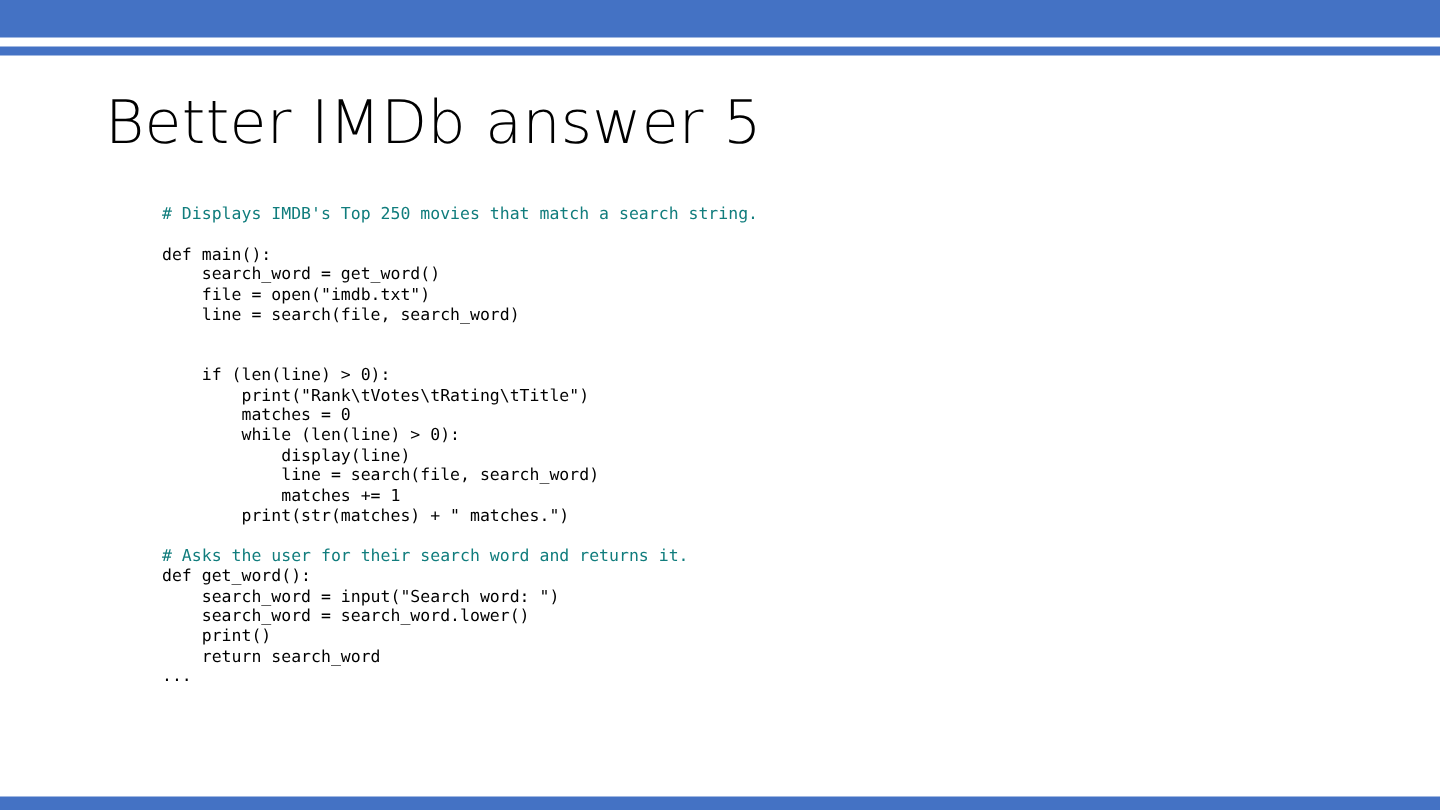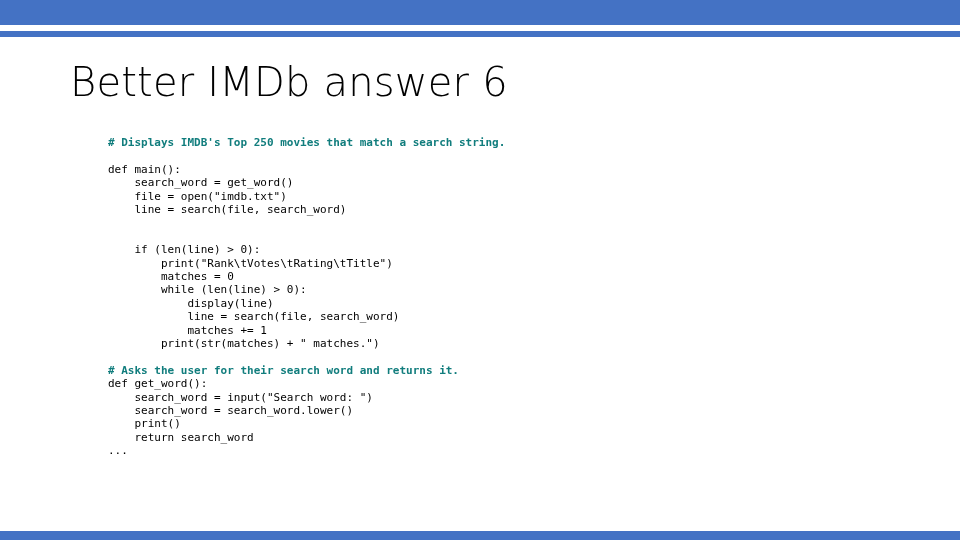--- a/index.html
+++ b/index.html
@@ -77,33 +77,33 @@
     color: #000000;
     white-space: pre;
     letter-spacing: 0px;
   }
   .code-line {
     white-space: pre;
     min-height: 13.4px;
   }
   .code-line.comment {
     color: #117d7d;
-    font-weight: bold;
+    font-weight: normal;
   }
   .code-line.blank {
     height: 13.4px;
   }
 </style>
 </head>
 <body>
 
 <div class="slide">
 
   <div class="top-band"></div>
   <div class="top-rule"></div>
 
-  <div class="slide-title">Better IMDb answer 6</div>
+  <div class="slide-title">Better IMDb answer 5</div>
 
   <div class="code-block"><div class="code-line comment"># Displays IMDB's Top 250 movies that match a search string.</div><div class="code-line blank">&nbsp;</div><div class="code-line code">def main():</div><div class="code-line code">    search_word = get_word()</div><div class="code-line code">    file = open("imdb.txt")</div><div class="code-line code">    line = search(file, search_word)</div><div class="code-line blank">&nbsp;</div><div class="code-line blank">&nbsp;</div><div class="code-line code">    if (len(line) &gt; 0):</div><div class="code-line code">        print("Rank\tVotes\tRating\tTitle")</div><div class="code-line code">        matches = 0</div><div class="code-line code">        while (len(line) &gt; 0):</div><div class="code-line code">            display(line)</div><div class="code-line code">            line = search(file, search_word)</div><div class="code-line code">            matches += 1</div><div class="code-line code">        print(str(matches) + " matches.")</div><div class="code-line blank">&nbsp;</div><div class="code-line comment"># Asks the user for their search word and returns it.</div><div class="code-line code">def get_word():</div><div class="code-line code">    search_word = input("Search word: ")</div><div class="code-line code">    search_word = search_word.lower()</div><div class="code-line code">    print()</div><div class="code-line code">    return search_word</div><div class="code-line code">...</div></div>
 
   <div class="bottom-band"></div>
 
 </div>
 
 </body></html>

